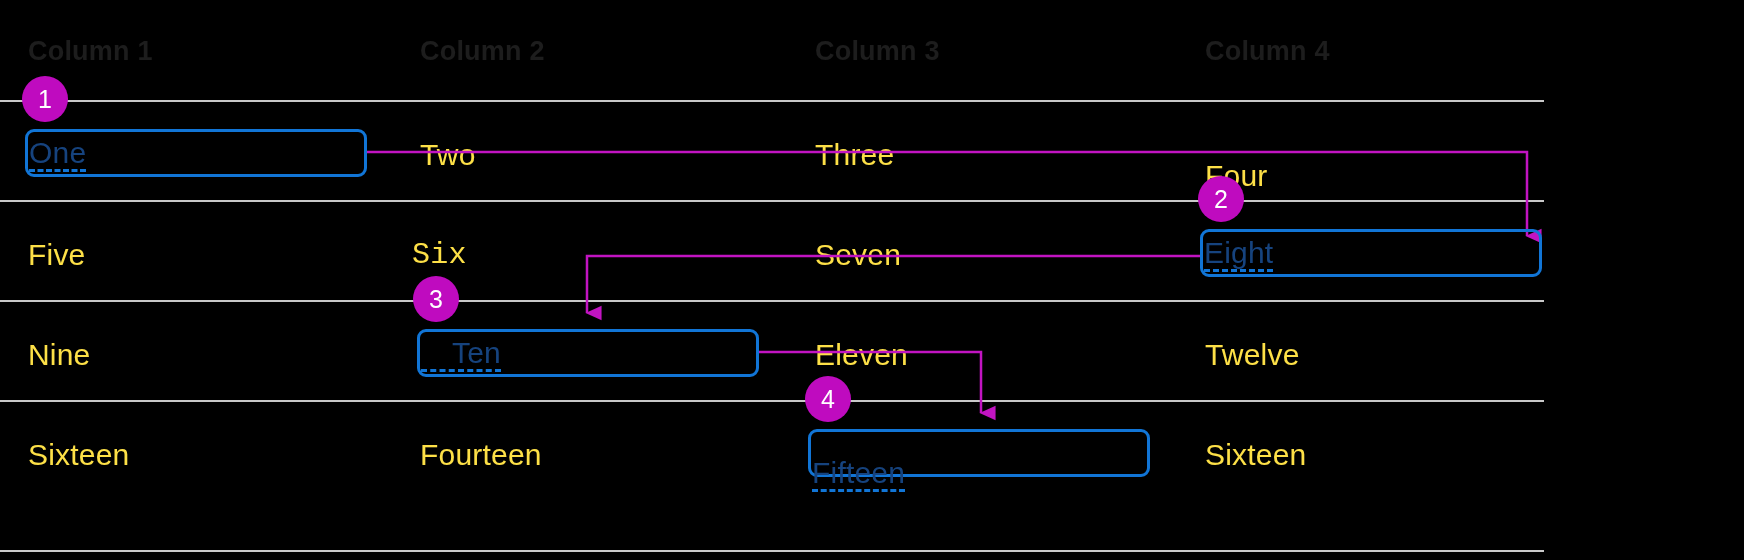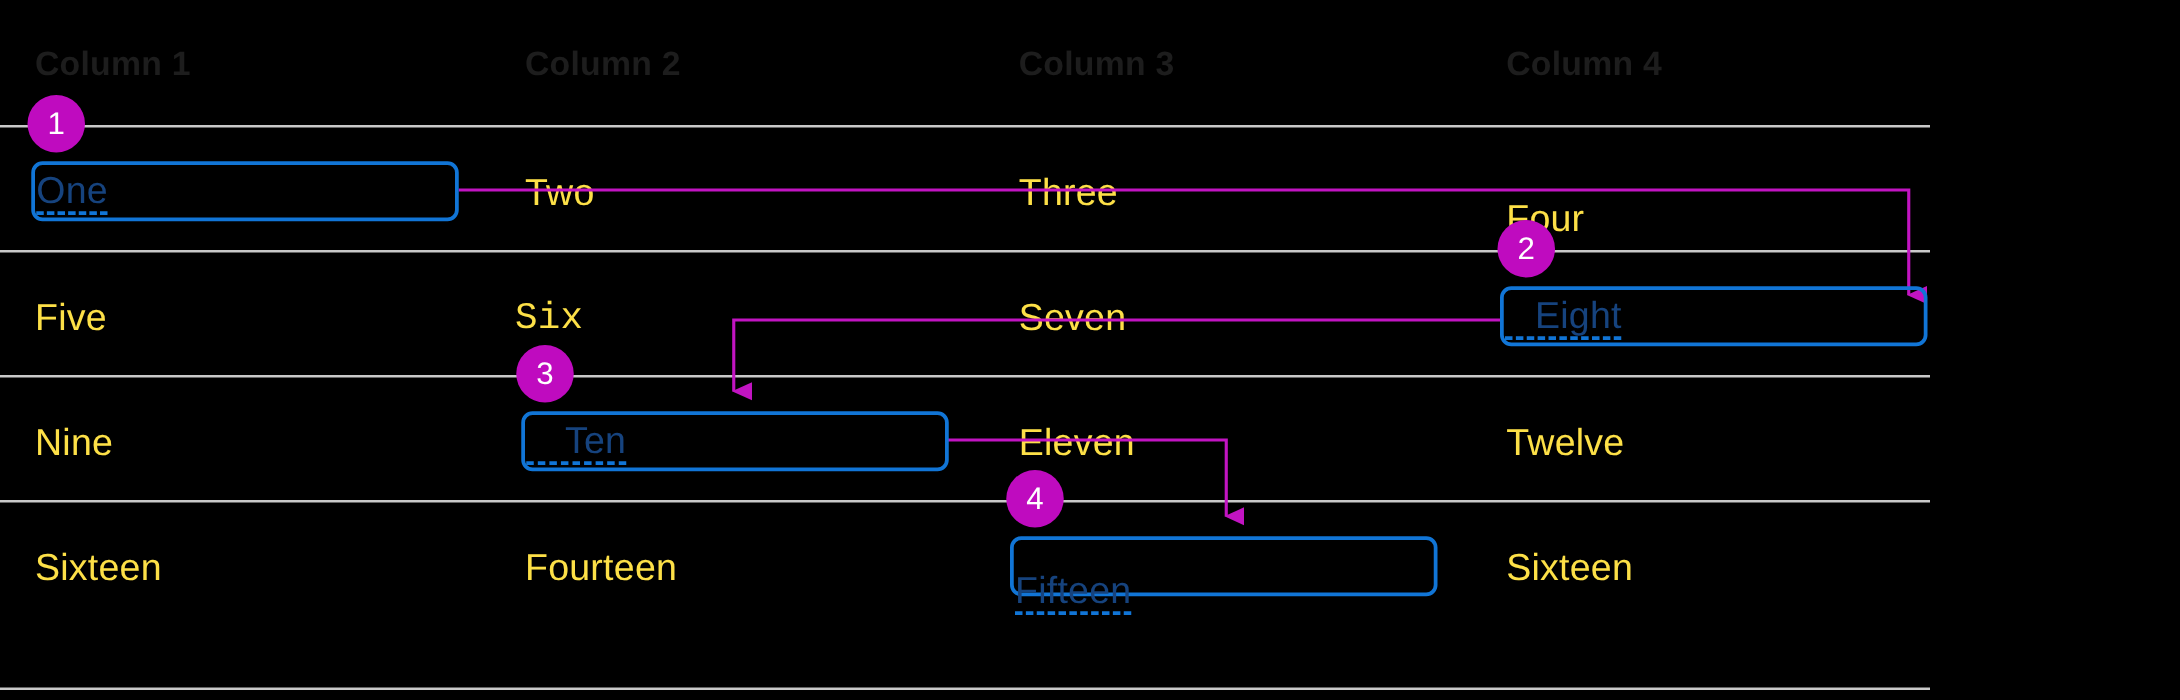--- a/index.html
+++ b/index.html
@@ -131,21 +131,21 @@
         <path d="M 367 152 L 1527 152 L 1527 236" fill="none" stroke="#c214c2" stroke-width="2.5" marker-end="url(#arrow)"></path>
         <path d="M 1200 256 L 587 256 L 587 313" fill="none" stroke="#c214c2" stroke-width="2.5" marker-end="url(#arrow)"></path>
         <path d="M 758 352 L 981 352 L 981 413" fill="none" stroke="#c214c2" stroke-width="2.5" marker-end="url(#arrow)"></path>
       </g>
   </svg>
 
   <div id="highlights">
       <div class="hl-box" style="left: 25px; top: 129px; width: 342px; height: 48px;"></div>
       <div class="hl-text" style="left: 29px; top: 138px;">One</div>
       <div class="hl-box" style="left: 1200px; top: 229px; width: 342px; height: 48px;"></div>
-      <div class="hl-text" style="left: 1204px; top: 238px; padding-left: 24px;">Eight</div>
+      <div class="hl-text" style="left: 1204px; top: 238px;">Eight</div>
       <div class="hl-box" style="left: 417px; top: 329px; width: 342px; height: 48px;"></div>
       <div class="hl-text" style="left: 421px; top: 338px; padding-left: 31px;">Ten</div>
       <div class="hl-box" style="left: 808px; top: 429px; width: 342px; height: 48px;"></div>
       <div class="hl-text" style="left: 812px; top: 438px; margin-top: 20px;">Fifteen</div>
     </div>
 
   <div id="badges">
       <div class="badge" style="left: 22px; top: 76px;">1</div>
       <div class="badge" style="left: 1198px; top: 176px;">2</div>
       <div class="badge" style="left: 413px; top: 276px;">3</div>

